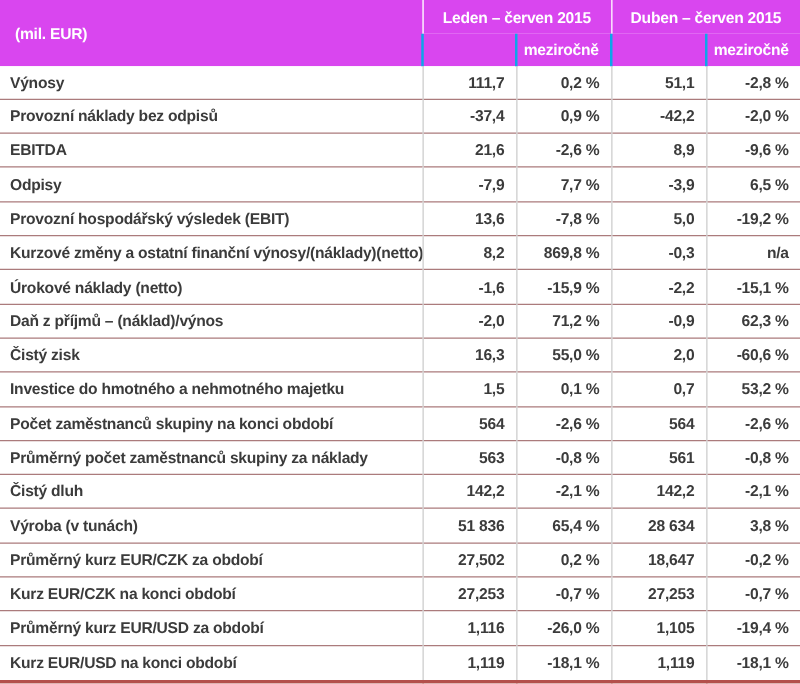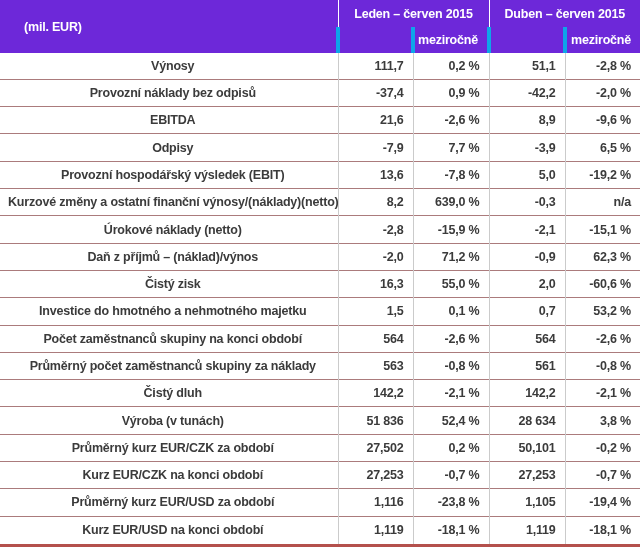--- a/index.html
+++ b/index.html
@@ -12,58 +12,58 @@
   }
   table.fin-table {
     width: 640px;
     height: 547px;
     border-collapse: collapse;
     table-layout: fixed;
     border-bottom: 3px solid #b4504c;
   }
   
   thead th {
-    background: #6d28d9;
+    background: #d946ef;
     color: #ffffff;
     font-size: 12.5px;
     font-weight: 700;
     letter-spacing: -0.2px;
     padding: 0;
     vertical-align: middle;
   }
   tr.h-row-1 { height: 27px; }
   tr.h-row-2 { height: 26px; }
   th.unit-cell {
     text-align: left;
-    padding-left: 24px;
+    padding-left: 12px;
   }
   th.group-cell {
     text-align: center;
     border-left: 1px solid #ffffff;
   }
-  tr.h-row-2 th { border-left: 4px solid #0ea5e9; }
+  tr.h-row-2 th { border-left: 2px solid #0ea5e9; }
   th.mez-cell {
     text-align: right;
     padding-right: 9px;
   }
   
   tbody td {
     background: #ffffff;
     color: #3b3b3b;
     font-size: 12.5px;
     font-weight: 700;
     letter-spacing: -0.2px;
     padding: 0;
     vertical-align: middle;
     white-space: nowrap;
     overflow: hidden;
   }
   tbody tr:not(:first-child) td { border-top: 1px solid #ab7b7c; }
   tbody td + td { border-left: 1px solid #cbcbcb; }
-  td.label-cell { text-align: center; padding-left: 8px; }
+  td.label-cell { text-align: left; padding-left: 8px; }
   td.num-cell   { text-align: right; padding-right: 9px; }
 </style>
 </head>
 <body>
 
 <div class="table-wrap">
   <table class="fin-table">
     <colgroup>
       <col style="width:338px">
       <col style="width:75px">
@@ -116,29 +116,29 @@
         <tr>
           <td class="label-cell">Provozní hospodářský výsledek (EBIT)</td>
           <td class="num-cell">13,6</td>
           <td class="num-cell">-7,8 %</td>
           <td class="num-cell">5,0</td>
           <td class="num-cell">-19,2 %</td>
         </tr>
         <tr>
           <td class="label-cell">Kurzové změny a ostatní finanční výnosy/(náklady)(netto)</td>
           <td class="num-cell">8,2</td>
-          <td class="num-cell">639,0 %</td>
+          <td class="num-cell">869,8 %</td>
           <td class="num-cell">-0,3</td>
           <td class="num-cell">n/a</td>
         </tr>
         <tr>
           <td class="label-cell">Úrokové náklady (netto)</td>
-          <td class="num-cell">-2,8</td>
+          <td class="num-cell">-1,6</td>
           <td class="num-cell">-15,9 %</td>
-          <td class="num-cell">-2,1</td>
+          <td class="num-cell">-2,2</td>
           <td class="num-cell">-15,1 %</td>
         </tr>
         <tr>
           <td class="label-cell">Daň z příjmů – (náklad)/výnos</td>
           <td class="num-cell">-2,0</td>
           <td class="num-cell">71,2 %</td>
           <td class="num-cell">-0,9</td>
           <td class="num-cell">62,3 %</td>
         </tr>
         <tr>
@@ -172,42 +172,42 @@
         <tr>
           <td class="label-cell">Čistý dluh</td>
           <td class="num-cell">142,2</td>
           <td class="num-cell">-2,1 %</td>
           <td class="num-cell">142,2</td>
           <td class="num-cell">-2,1 %</td>
         </tr>
         <tr>
           <td class="label-cell">Výroba (v tunách)</td>
           <td class="num-cell">51 836</td>
-          <td class="num-cell">52,4 %</td>
+          <td class="num-cell">65,4 %</td>
           <td class="num-cell">28 634</td>
           <td class="num-cell">3,8 %</td>
         </tr>
         <tr>
           <td class="label-cell">Průměrný kurz EUR/CZK za období</td>
           <td class="num-cell">27,502</td>
           <td class="num-cell">0,2 %</td>
-          <td class="num-cell">50,101</td>
+          <td class="num-cell">18,647</td>
           <td class="num-cell">-0,2 %</td>
         </tr>
         <tr>
           <td class="label-cell">Kurz EUR/CZK na konci období</td>
           <td class="num-cell">27,253</td>
           <td class="num-cell">-0,7 %</td>
           <td class="num-cell">27,253</td>
           <td class="num-cell">-0,7 %</td>
         </tr>
         <tr>
           <td class="label-cell">Průměrný kurz EUR/USD za období</td>
           <td class="num-cell">1,116</td>
-          <td class="num-cell">-23,8 %</td>
+          <td class="num-cell">-26,0 %</td>
           <td class="num-cell">1,105</td>
           <td class="num-cell">-19,4 %</td>
         </tr>
         <tr>
           <td class="label-cell">Kurz EUR/USD na konci období</td>
           <td class="num-cell">1,119</td>
           <td class="num-cell">-18,1 %</td>
           <td class="num-cell">1,119</td>
           <td class="num-cell">-18,1 %</td>
         </tr>

